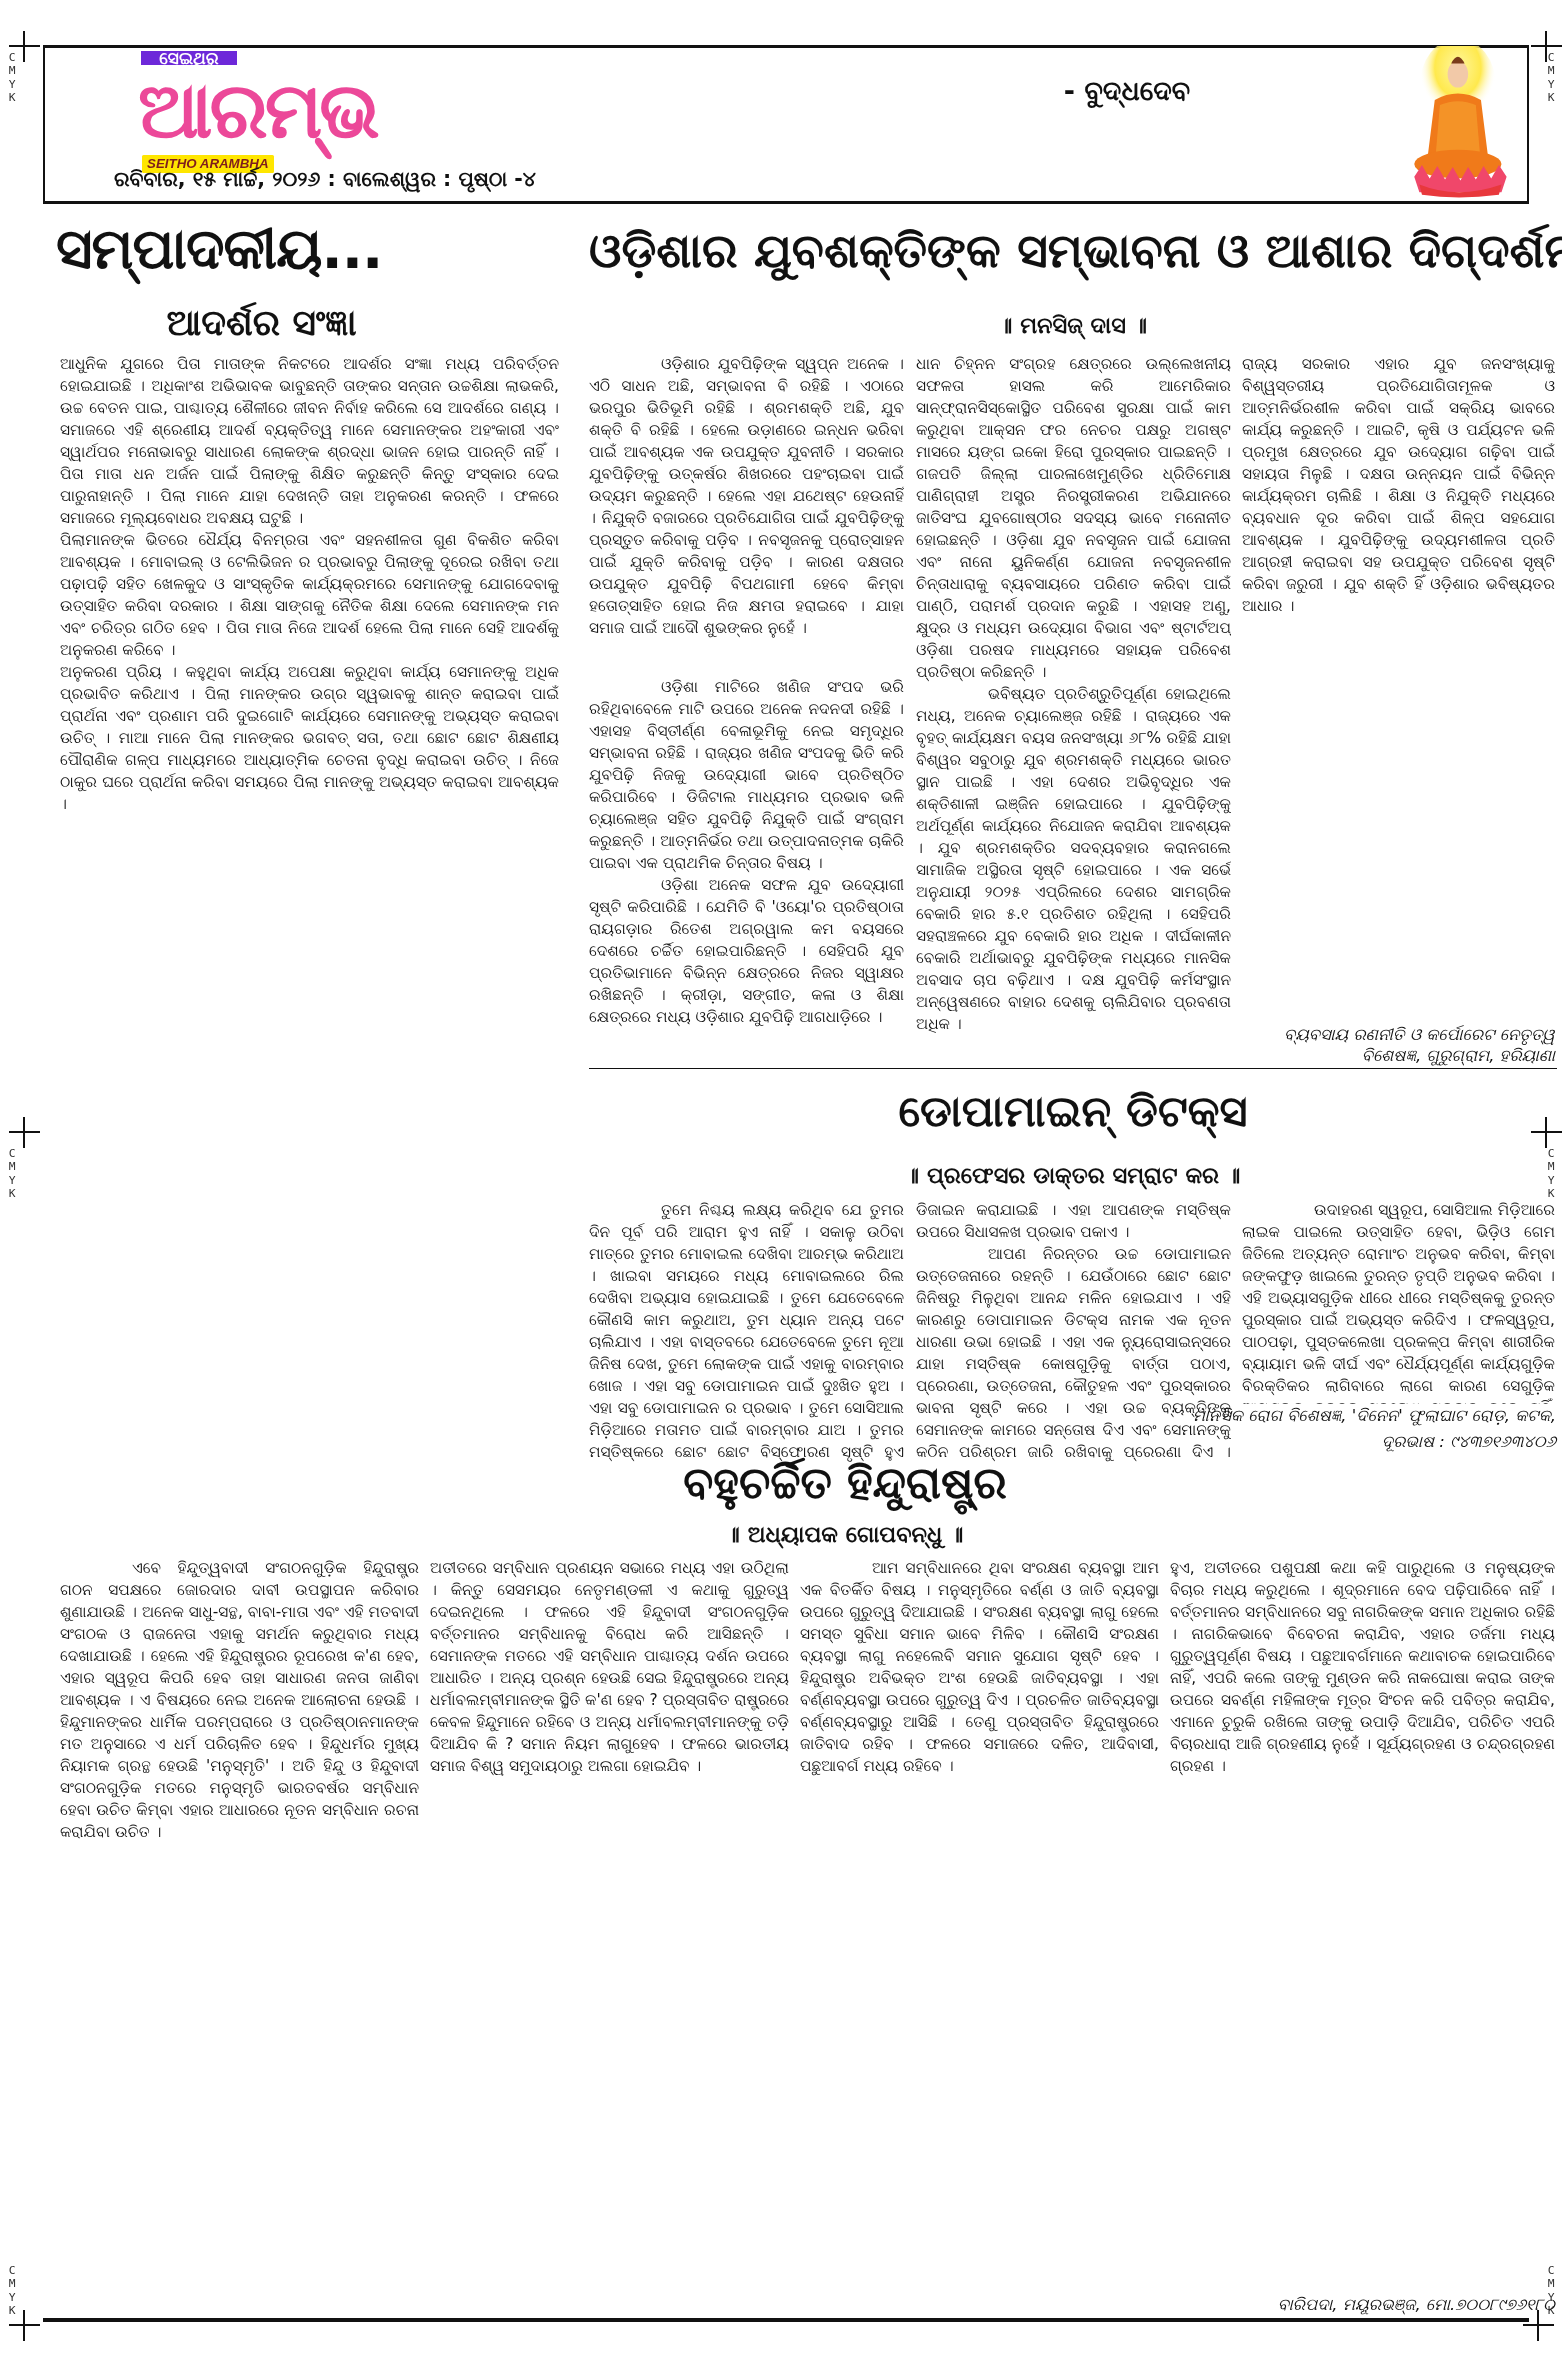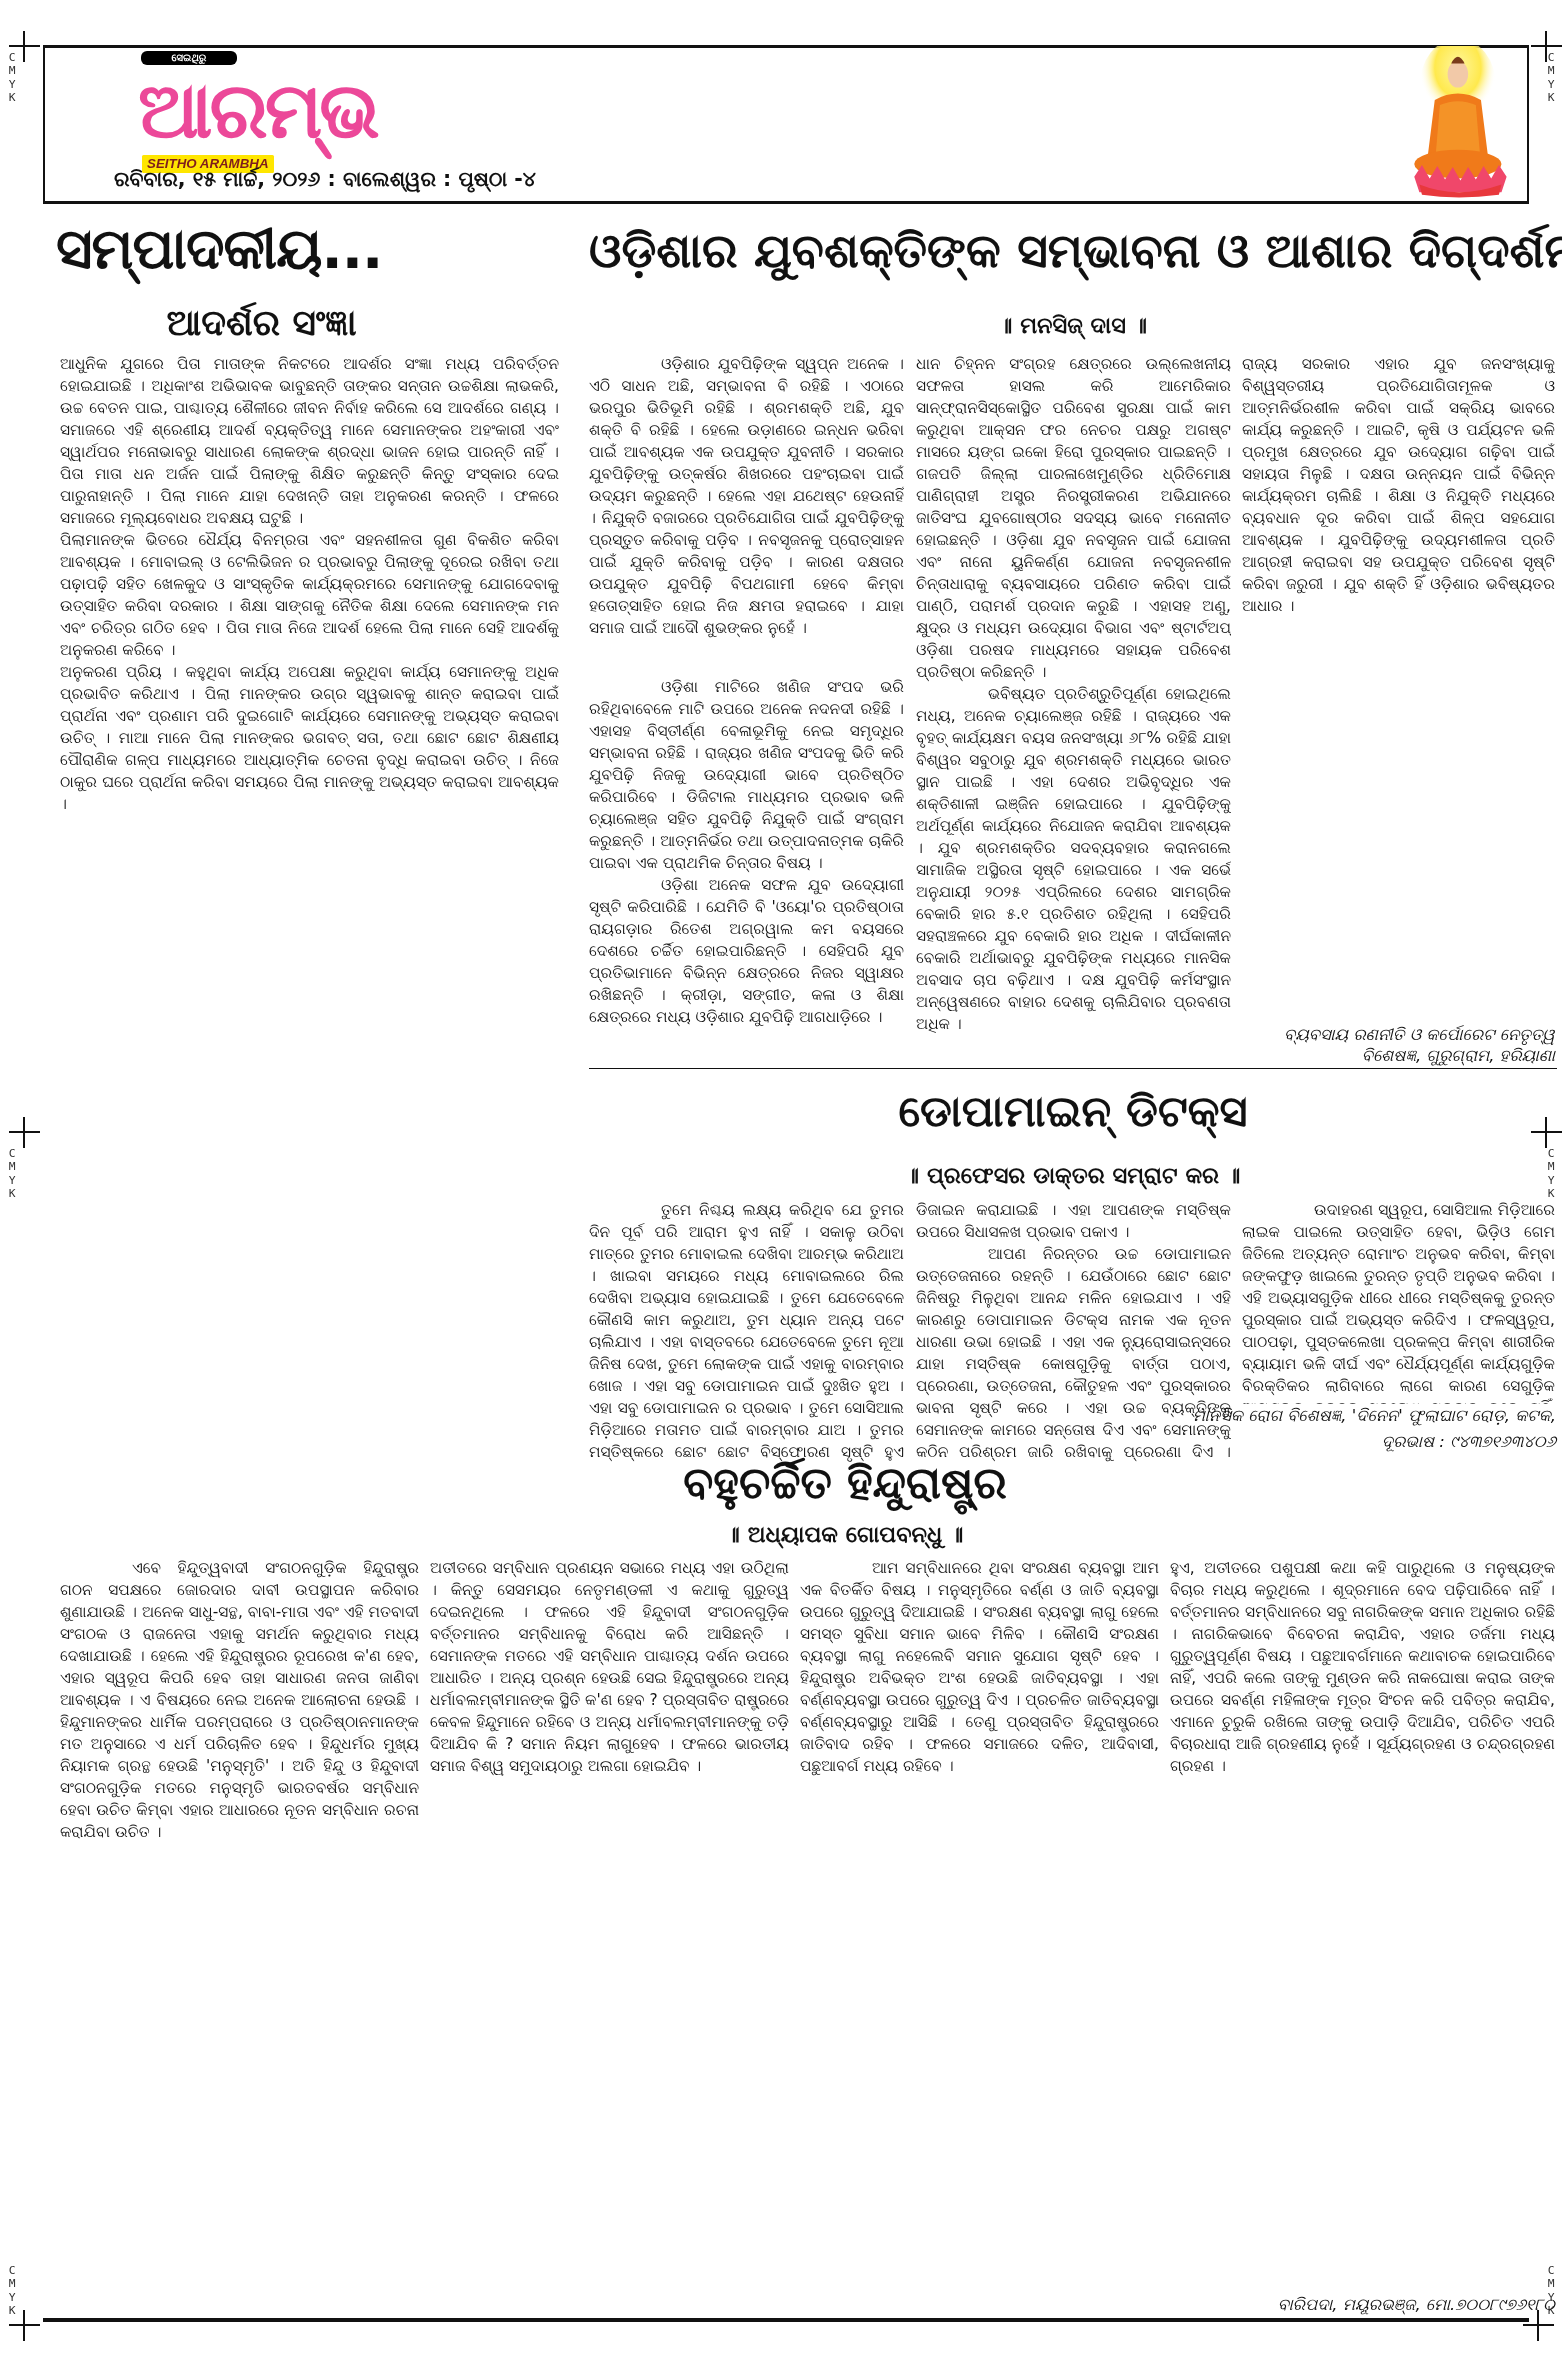--- a/index.html
+++ b/index.html
@@ -2,21 +2,21 @@
 <html style="font-size:8.2px"><head>
 <meta charset="utf-8">
 <style>
   html, body { margin:0; padding:0; background:#fff; }
   body { width:1562px; height:2366px; position:relative; overflow:hidden; font-family:"DejaVu Sans", sans-serif; color:#111; }
   .frame-line { position:absolute; background:#111; }
   .reg { position:absolute; width:31px; height:31px; }
   .reg .h { position:absolute; left:0; top:14.3px; width:31px; height:2px; background:#111; }
   .reg .v { position:absolute; left:14.3px; top:0; width:2px; height:31px; background:#111; }
   .cmyk { position:absolute; font-family:"DejaVu Sans Mono", monospace; font-size:11.3px; line-height:13.3px; color:#333; width:12.3px; text-align:center; white-space:pre; }
-  .logo-top { position:absolute; left:141px; top:51px; width:96px; height:14px; background:#000000; color:#fff; font-size:10px; font-weight:bold; text-align:center; line-height:14px;border-radius:6px; }
+  .logo-top { position:absolute; left:141px; top:51px; width:96px; height:14px; background:#6d28d9; color:#fff; font-size:17px; font-weight:bold; text-align:center; line-height:14px; }
   .logo-main { position:absolute; left:138px; top:67px; font-size:77px; font-weight:bold; line-height:87px; letter-spacing:-3.1px; color:#ec4899; }
   .logo-badge { position:absolute; left:142px; top:155px; padding:1px 5.1px; background:#ffe600; color:#7f1d1d; font-family:"Liberation Sans", sans-serif; font-weight:bold; font-style:italic; font-size:13.3px; line-height:16.4px; border-radius:1.5px; }
   .dateline { position:absolute; left:114px; top:167px; font-size:20.5px; font-weight:bold; white-space:nowrap; }
   .quote { position:absolute; left:917px; top:72px; width:420px; text-align:center; font-size:27px; font-weight:bold; line-height:37px; }
   .buddha { position:absolute; left:1404px; top:46px; width:118px; height:154px; }
   .h-edit { position:absolute; left:56px; top:215px; font-size:56px; font-weight:900; line-height:67px; letter-spacing:-1px; }
   .h-edit-sub { position:absolute; left:82px; top:301px; width:359px; text-align:center; font-size:36px; font-weight:bold; line-height:44px; }
   .headline { position:absolute; text-align:center; font-weight:bold; white-space:nowrap; }
   .byline { position:absolute; text-align:center; font-weight:bold; white-space:nowrap; }
   .col { position:absolute; font-size:15.4px; line-height:22px; text-align:justify; overflow:hidden; word-break:break-word; }
@@ -82,20 +82,21 @@
   <div class="frame-line" style="left:43px;top:45px;width:1.5px;height:158px;"></div>
   <div class="frame-line" style="left:1527px;top:45px;width:1.5px;height:158px;"></div>
   <div class="frame-line" style="left:43px;top:201px;width:1486px;height:2.6px;"></div>
 
   <div class="logo-top">ସେଇଥିରୁ</div>
   <div class="logo-main">ଆରମ୍ଭ</div>
   <div class="logo-badge">SEITHO ARAMBHA</div>
   <div class="dateline">ରବିବାର, ୧୫ ମାର୍ଚ୍ଚ, ୨୦୨୬ : ବାଲେଶ୍ୱର : ପୃଷ୍ଠା -୪</div>
 
   <div class="quote">
+    <div>- ବୁଦ୍ଧଦେବ</div>
   </div>
 
   <svg class="buddha" viewBox="0 0 230 300">
     <defs>
       <radialGradient id="halo" cx="50%" cy="30%" r="50%">
         <stop offset="0%" stop-color="#fff7a0"></stop>
         <stop offset="60%" stop-color="#ffe94d"></stop>
         <stop offset="100%" stop-color="#ffffff" stop-opacity="0"></stop>
       </radialGradient>
     </defs>

